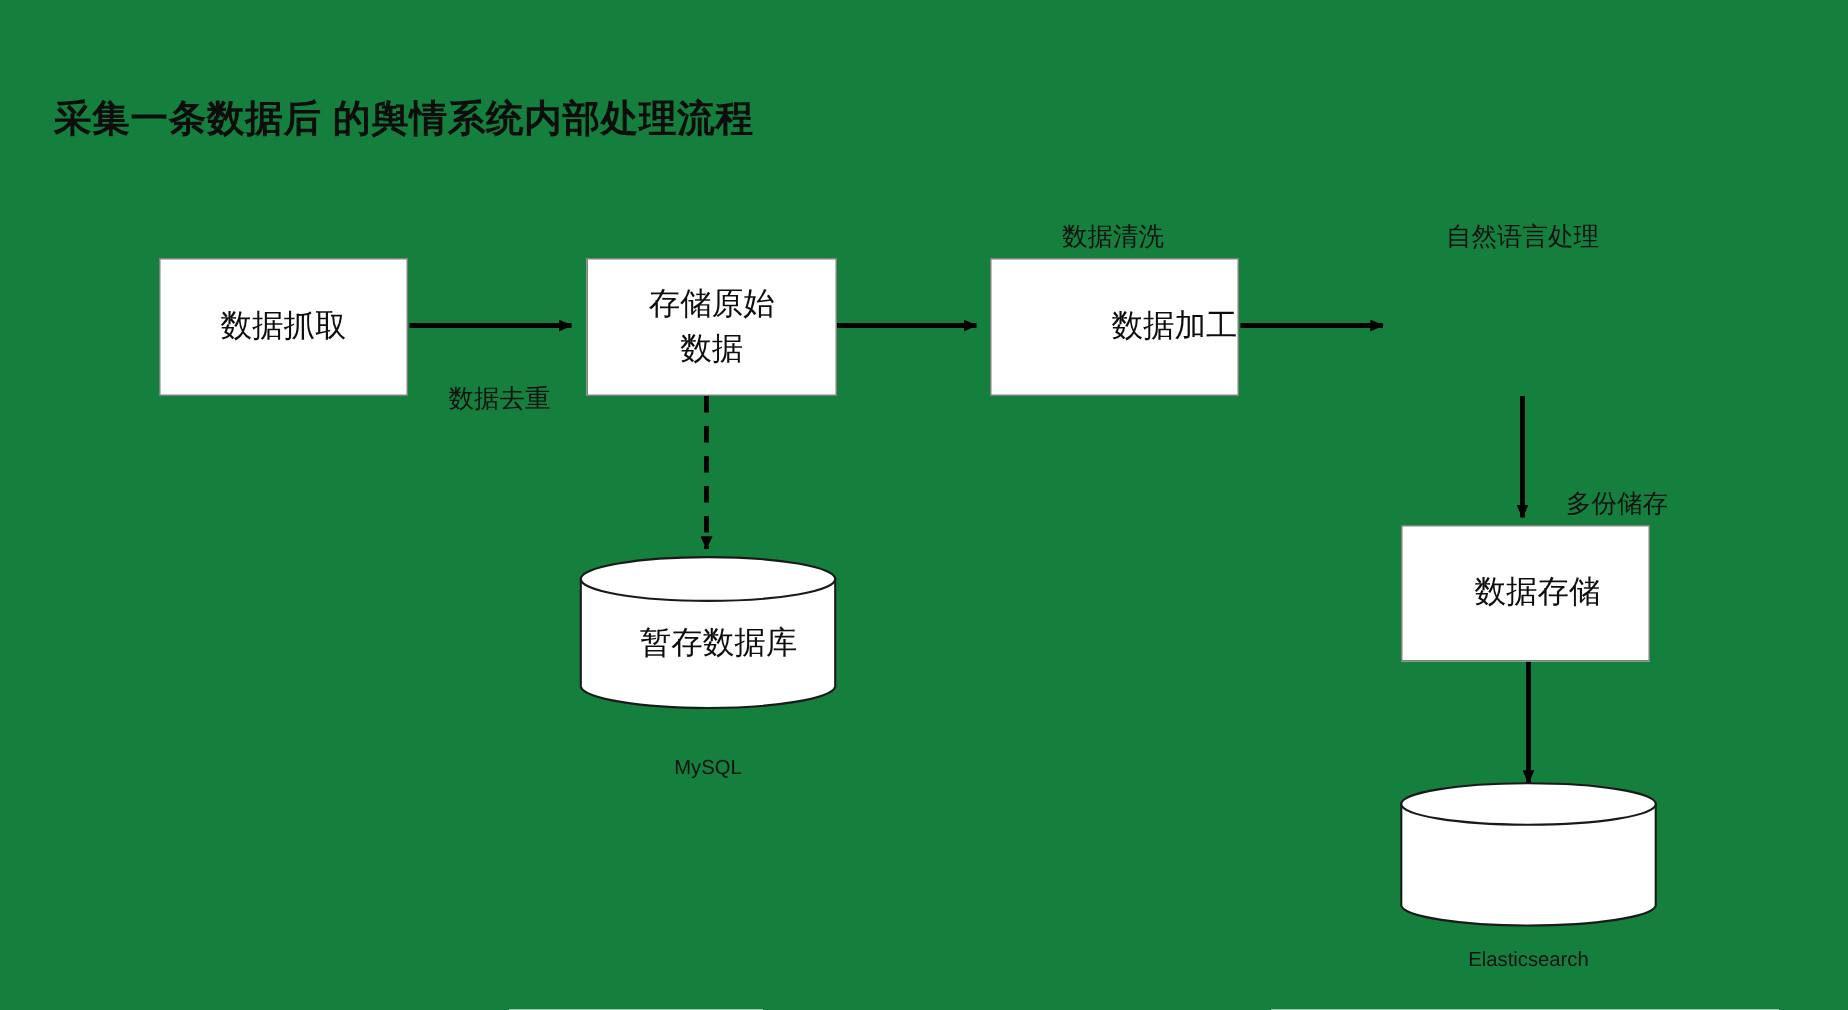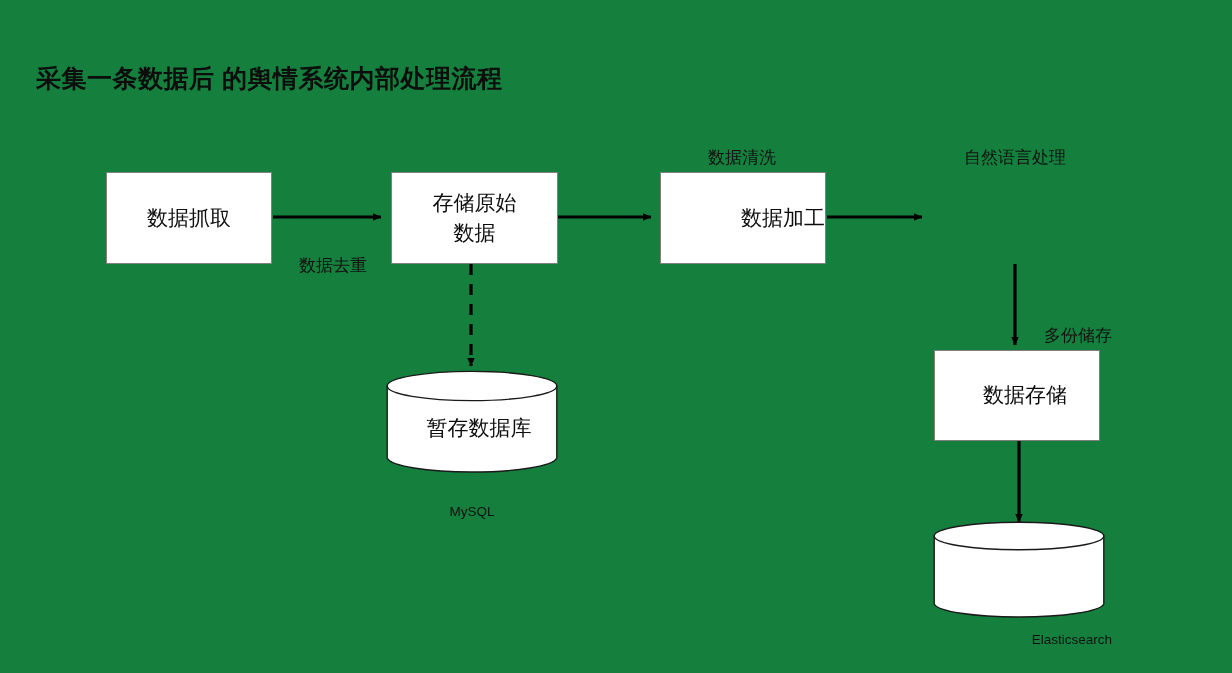--- a/index.html
+++ b/index.html
@@ -147,15 +147,15 @@
     <div class="cyl-text" style="top:44px;">暂存数据库</div>
   </div>
   <div class="caption" style="left:386px; top:504px; width:172px;">MySQL</div>
 
   <div class="cyl" style="left:933px; top:521px; width:172px; height:98px;">
     <svg width="172" height="98" viewBox="0 0 172 98">
       <path d="M1.2,15 L1.2,83 A 85,14 0 0 0 170.8,83 L170.8,15 Z" fill="#ffffff" stroke="#1a1a1a" stroke-width="1.4"></path>
       <ellipse cx="86" cy="15" rx="84.8" ry="13.8" fill="#ffffff" stroke="#1a1a1a" stroke-width="1.4"></ellipse>
     </svg>
   </div>
-  <div class="caption" style="left:986px; top:632px; width:172px;">Elasticsearch</div>
+  <div class="caption" style="left:933px; top:632px; width:172px;">Elasticsearch</div>
 
 </div>
 
 </body></html>

